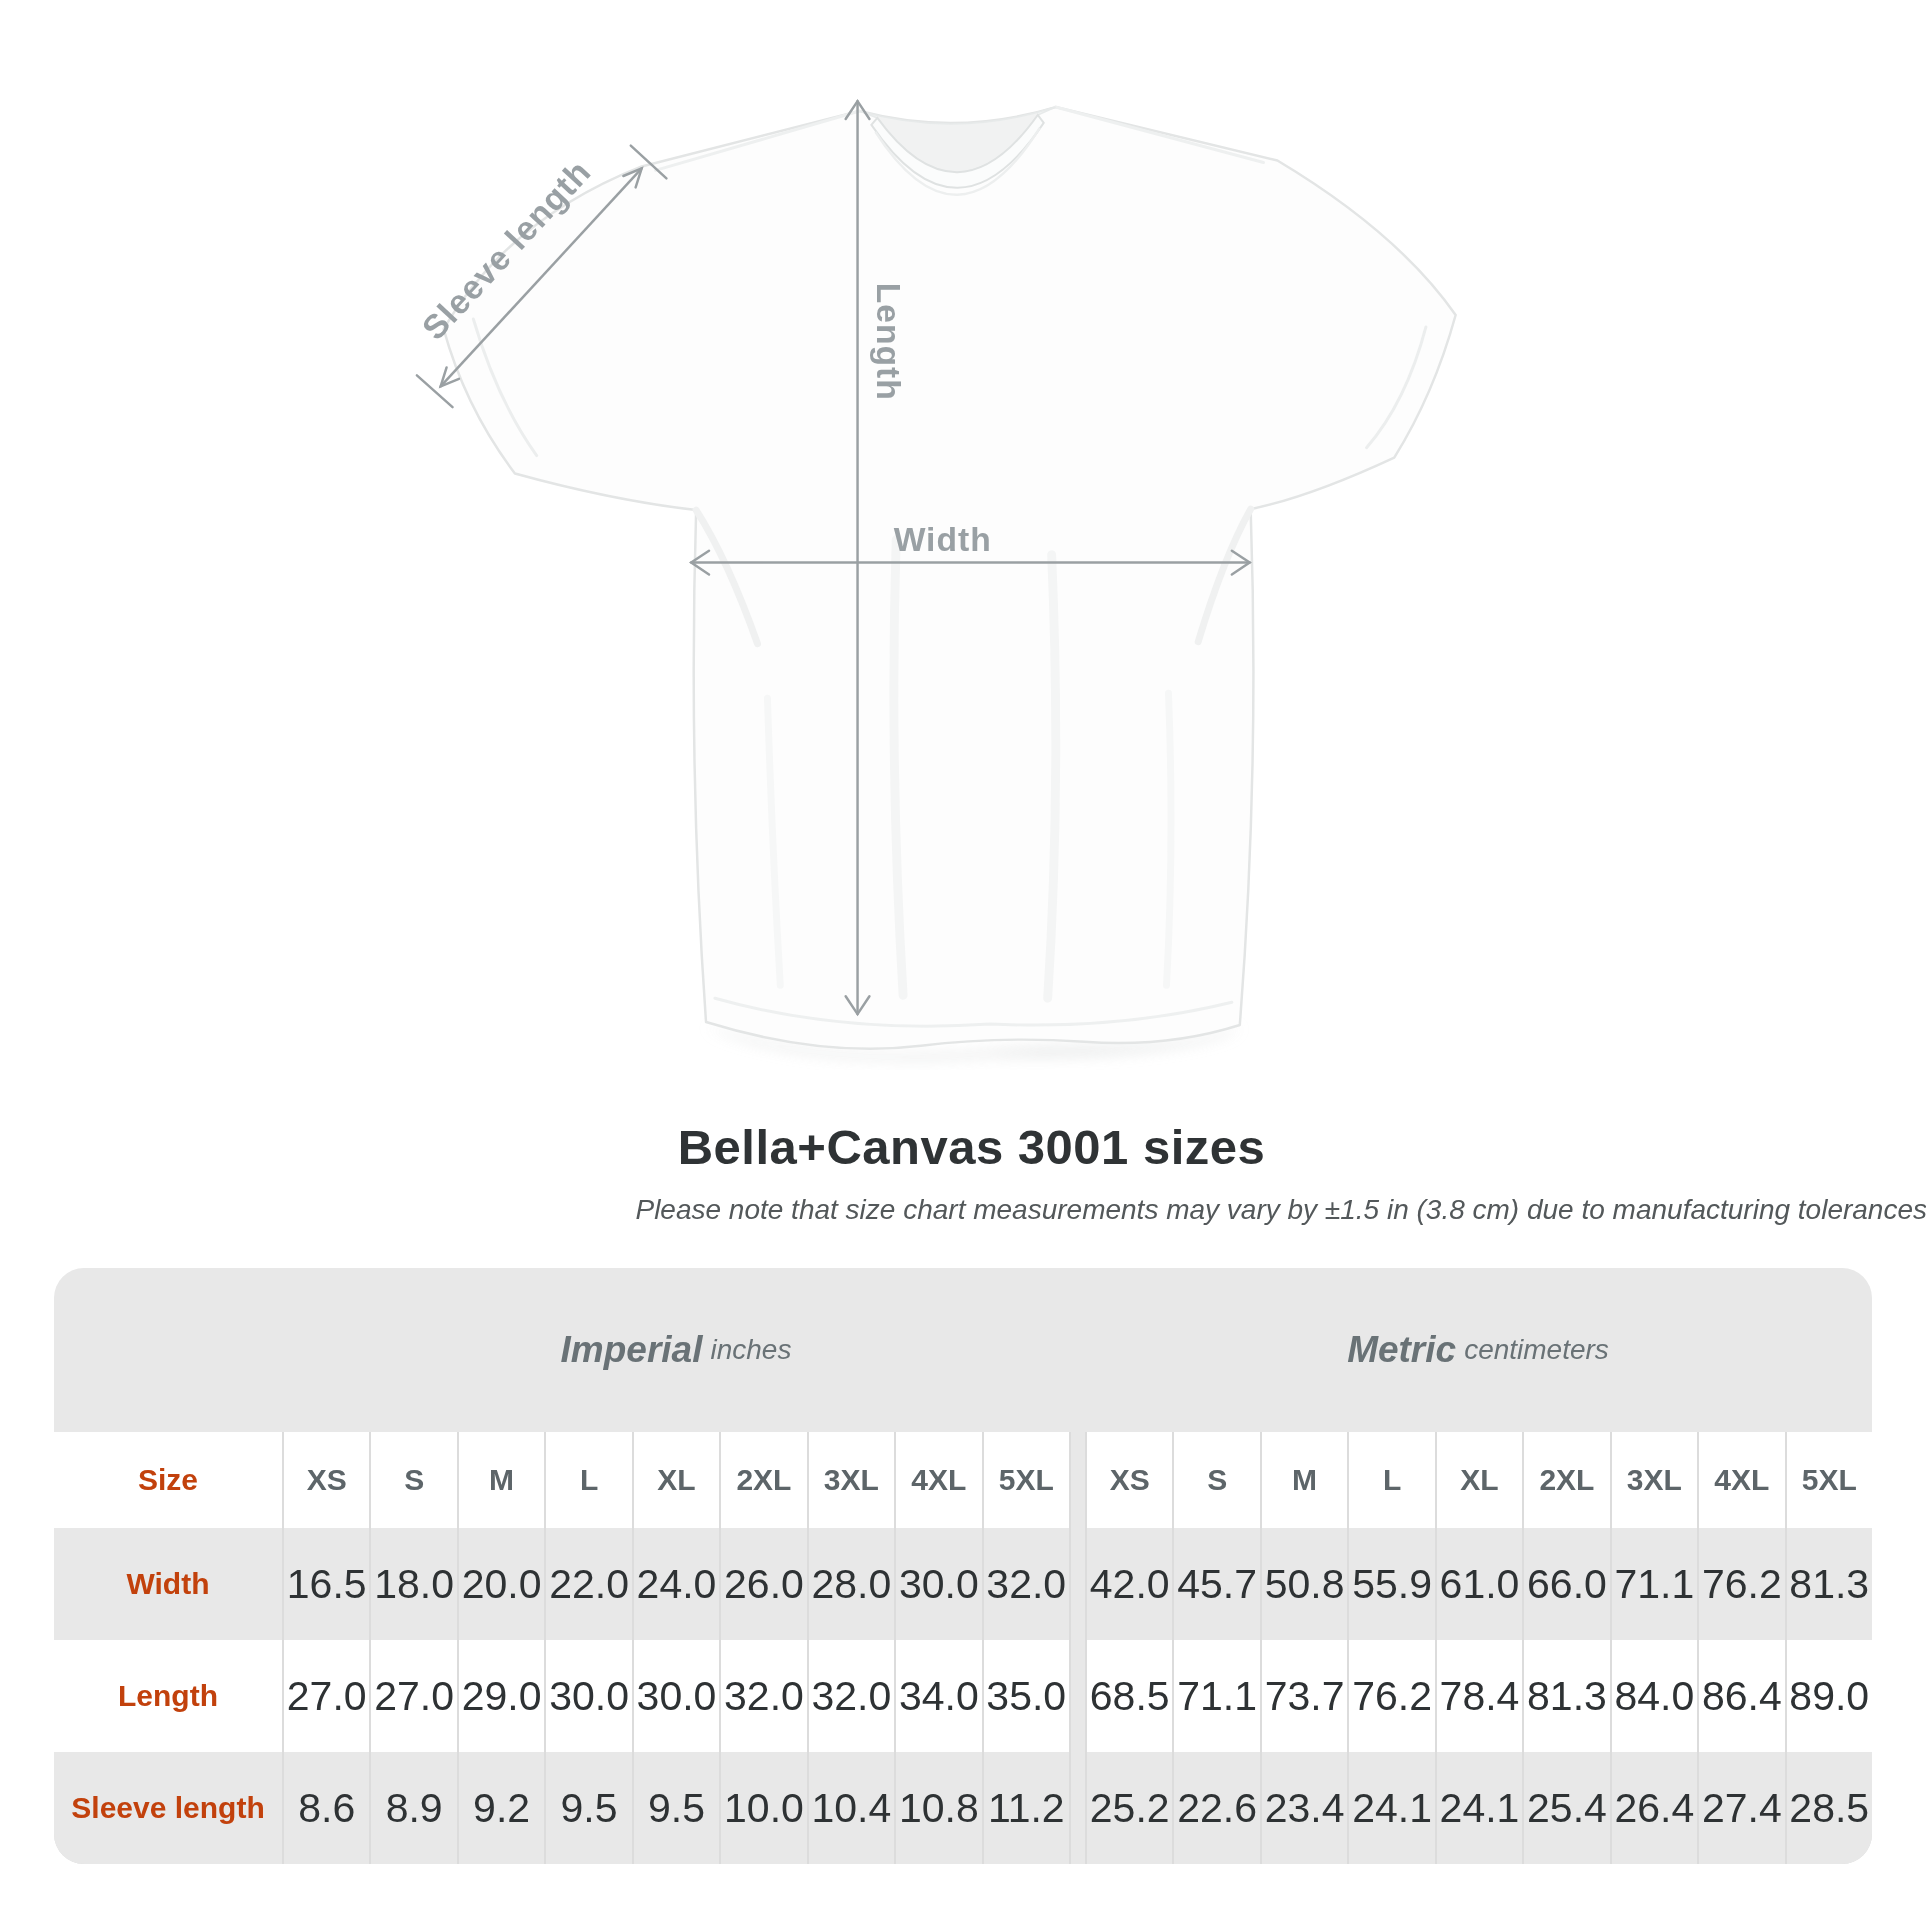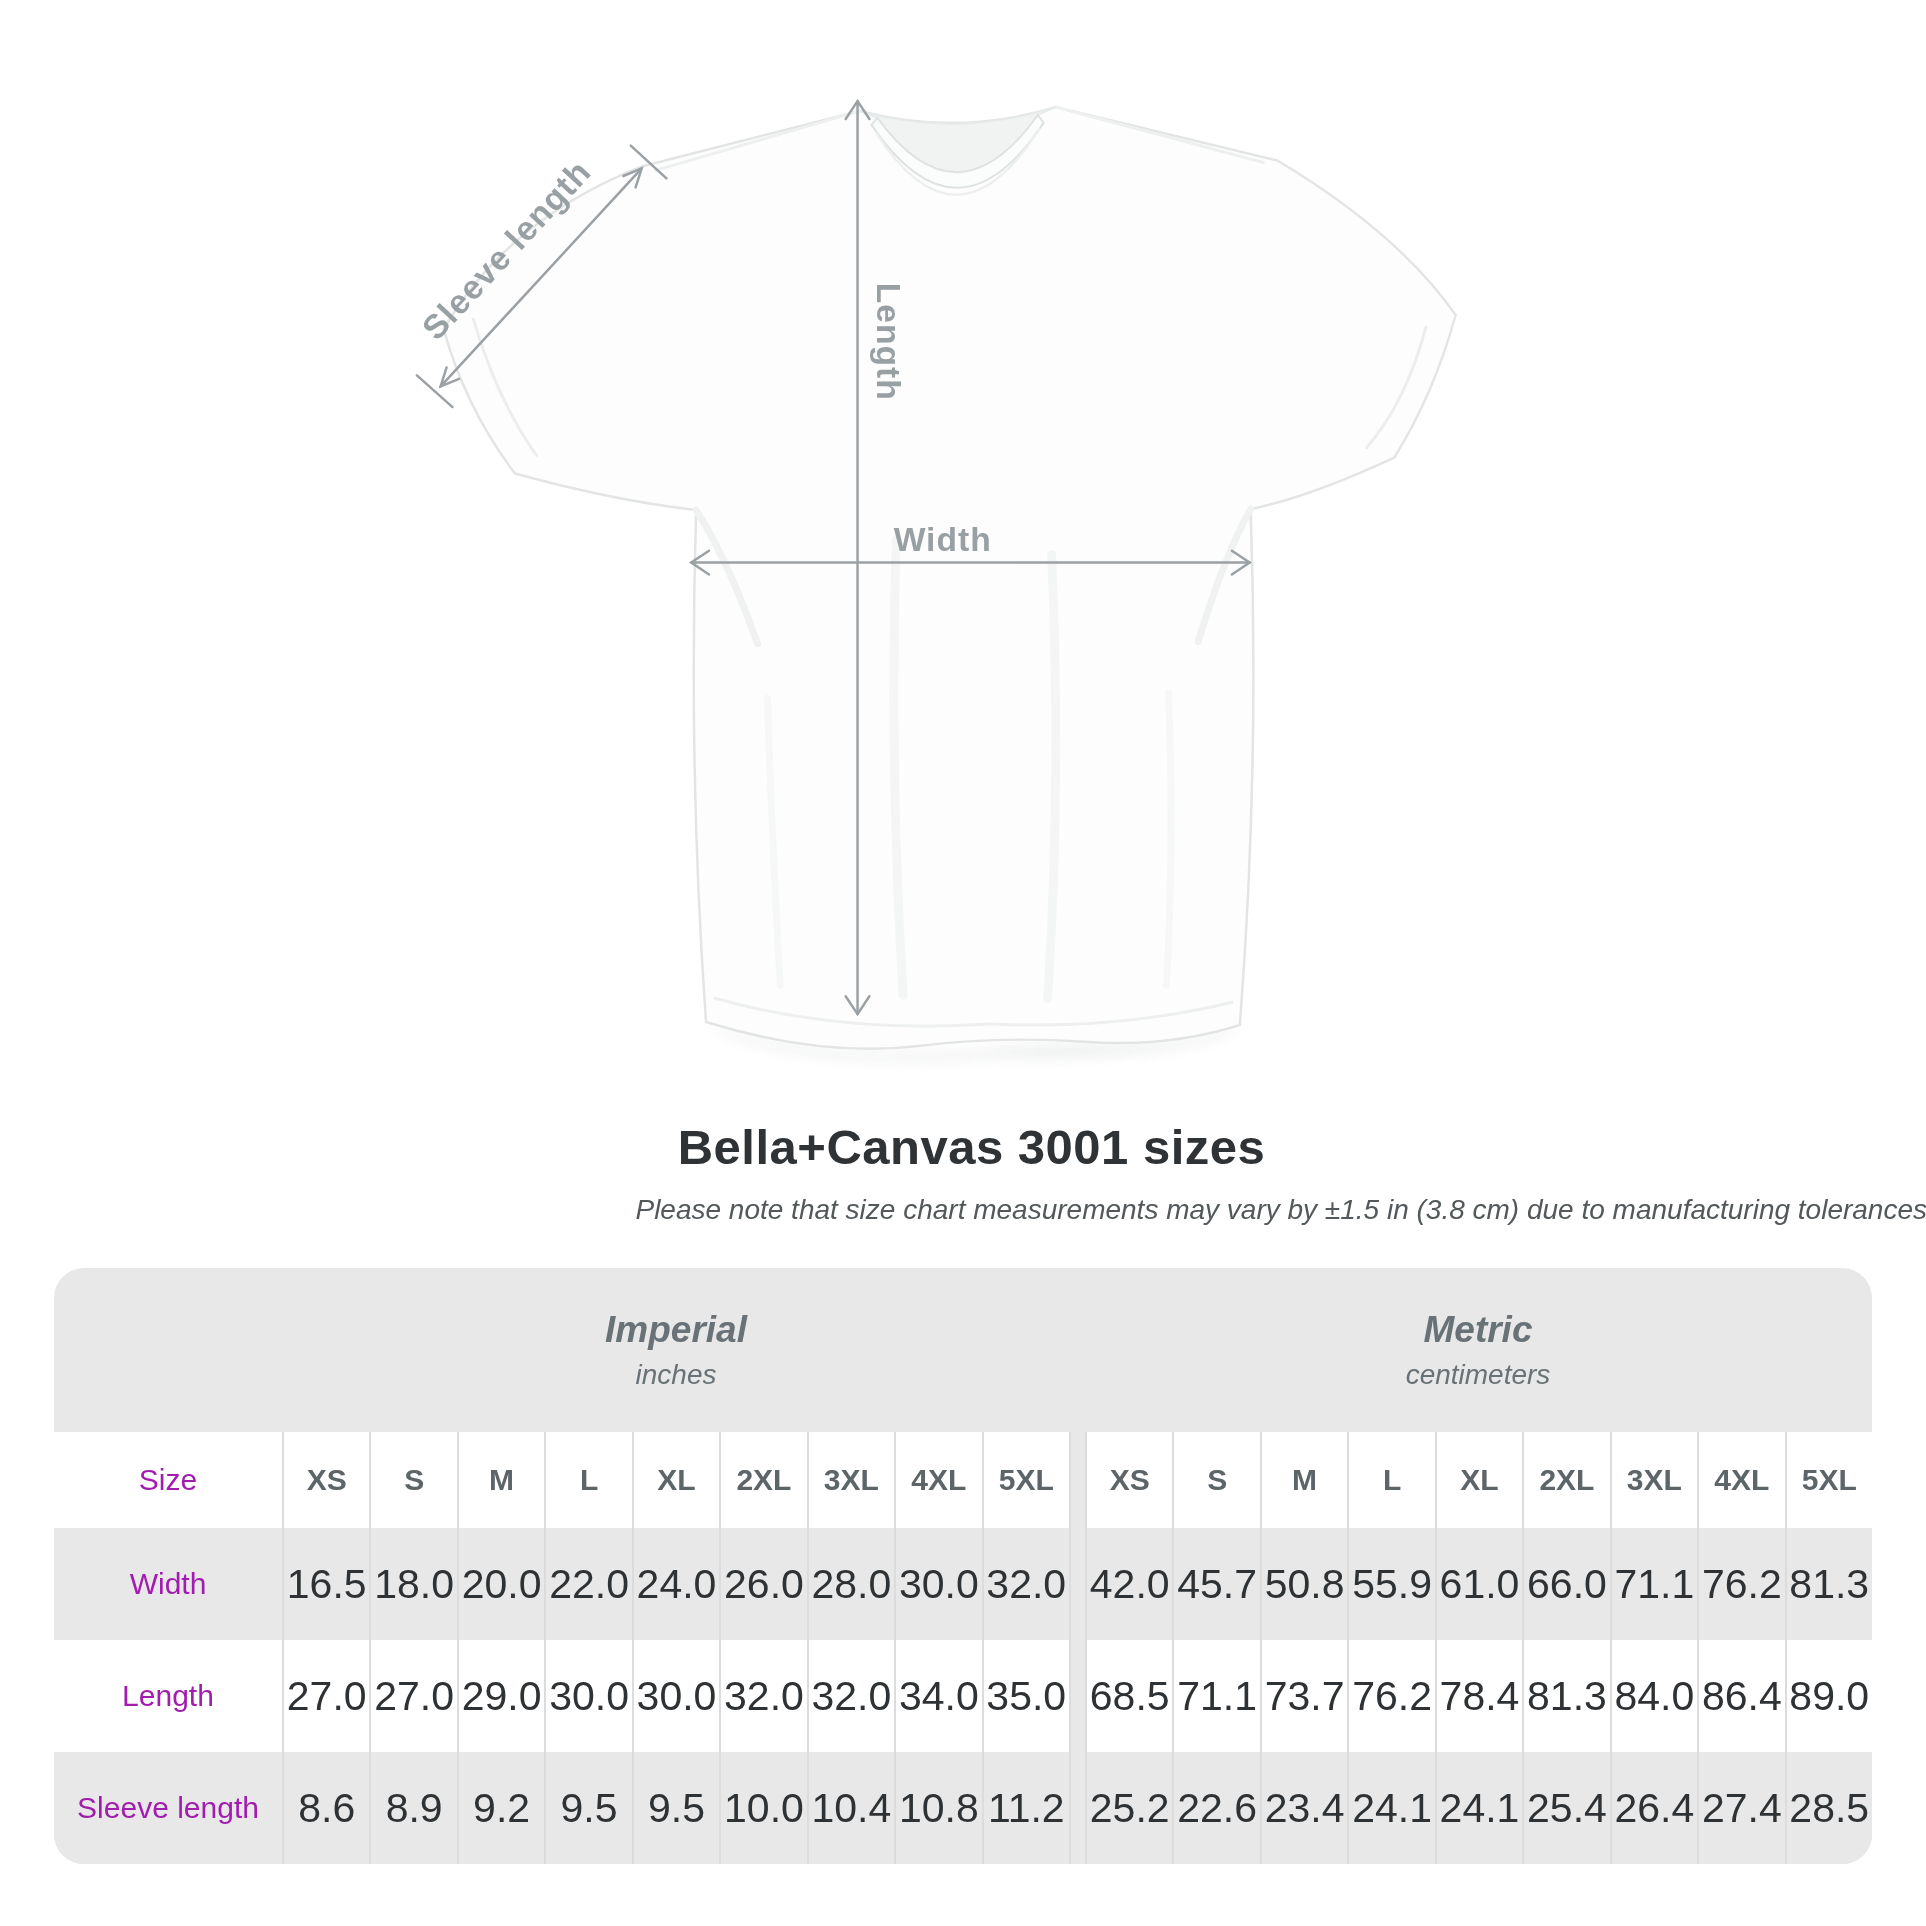--- a/index.html
+++ b/index.html
@@ -8,34 +8,34 @@
   .figure-svg{position:absolute;top:0;left:0;}
   .dim-label{font-family:"Liberation Sans","DejaVu Sans",sans-serif;font-size:34px;font-weight:bold;
              fill:#99a0a4;letter-spacing:1px;}
   .page-title{position:absolute;top:1111px;left:0;width:100%;text-align:center;margin:8px;
               font-size:49px;font-weight:bold;color:#2f3335;letter-spacing:0.5px;}
   .page-subtitle{position:absolute;top:1194px;left:0;width:100%;text-align:right;margin:0;
                  font-size:28px;font-style:italic;color:#53585a;}
   .size-table{position:absolute;left:54px;top:1268px;width:1818px;border-radius:30px;
               overflow:hidden;background:#ffffff;}
   .group-band{display:grid;grid-template-columns:228px 1fr 14px 1fr;background:#e8e8e8;height:164px;}
-  .group-head{display:flex;flex-direction:column;align-items:center;justify-content:center;
+  .group-head{display:flex;flex-direction:row;align-items:center;justify-content:center;
               gap:8px;color:#697276;}
   .group-name{font-size:37px;font-weight:bold;font-style:italic;}
   .group-unit{font-size:28px;font-style:italic;}
   .trow{display:grid;grid-template-columns:228px repeat(9,1fr) 14px repeat(9,1fr);
         column-gap:2px;background:#dcdcdc;}
   .trow .cell{display:flex;align-items:center;justify-content:center;min-width:0;}
   .trow.size-row{height:96px;}
   .trow.data-row{height:112px;}
   .size-row .cell{background:#ffffff;font-weight:bold;color:#5d6569;font-size:30px;}
   .data-row.odd .cell{background:#e8e8e8;}
   .data-row.even .cell{background:#ffffff;}
   .trow .cell.gapcol{background:#e8e8e8;}
-  .cell.rowlabel{font-weight:normal;color:#a21caf;font-size:30px;}
+  .cell.rowlabel{font-weight:bold;color:#c2410c;font-size:30px;}
   .data-row .cell.val{font-size:41px;font-weight:400;color:#2e3234;}
 </style>
 </head>
 <body>
 
 <div class="page">
 
   <svg class="figure-svg" width="1927" height="1139" viewBox="0 0 1946 1150">
     <defs>
       <filter id="soft" x="-30%" y="-30%" width="160%" height="160%">

